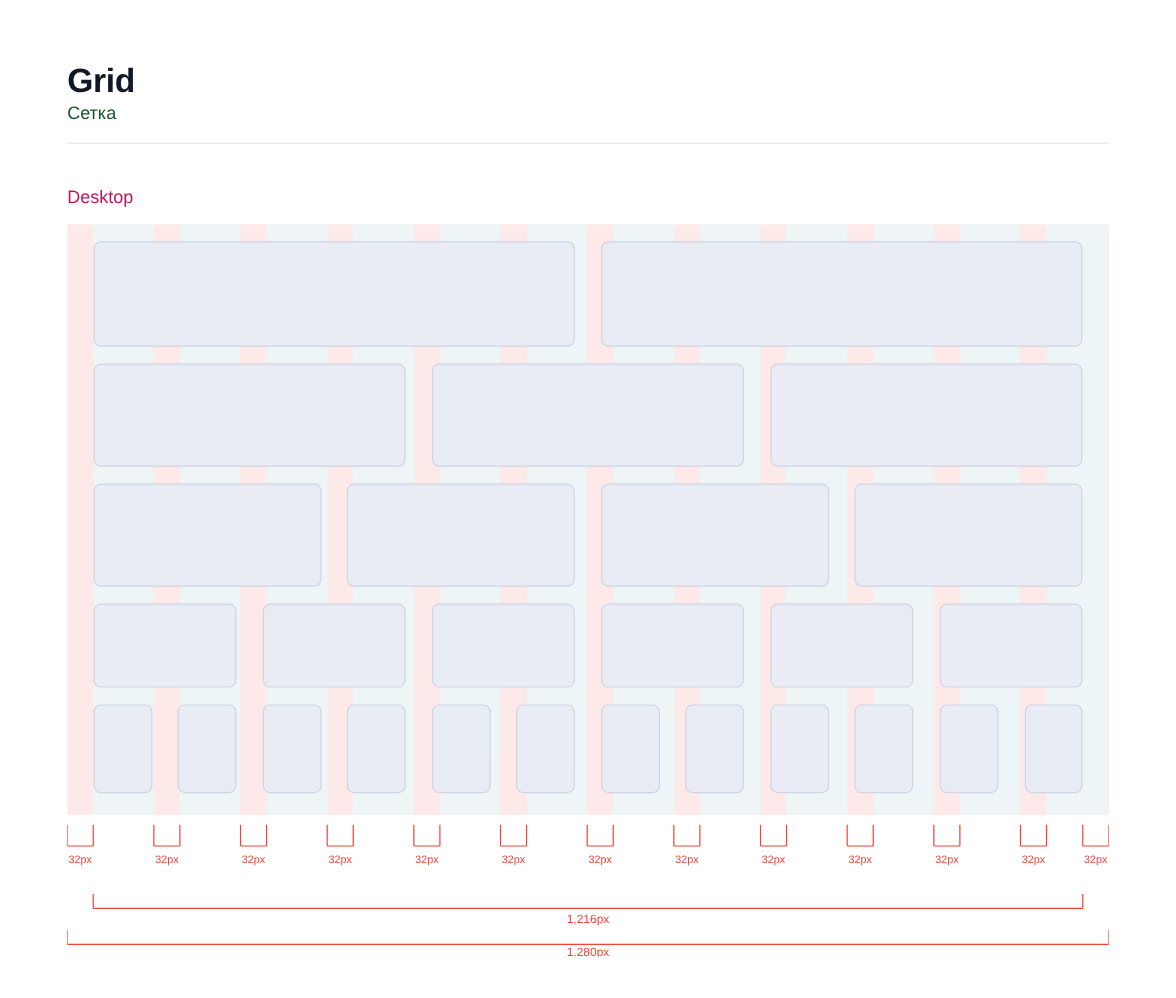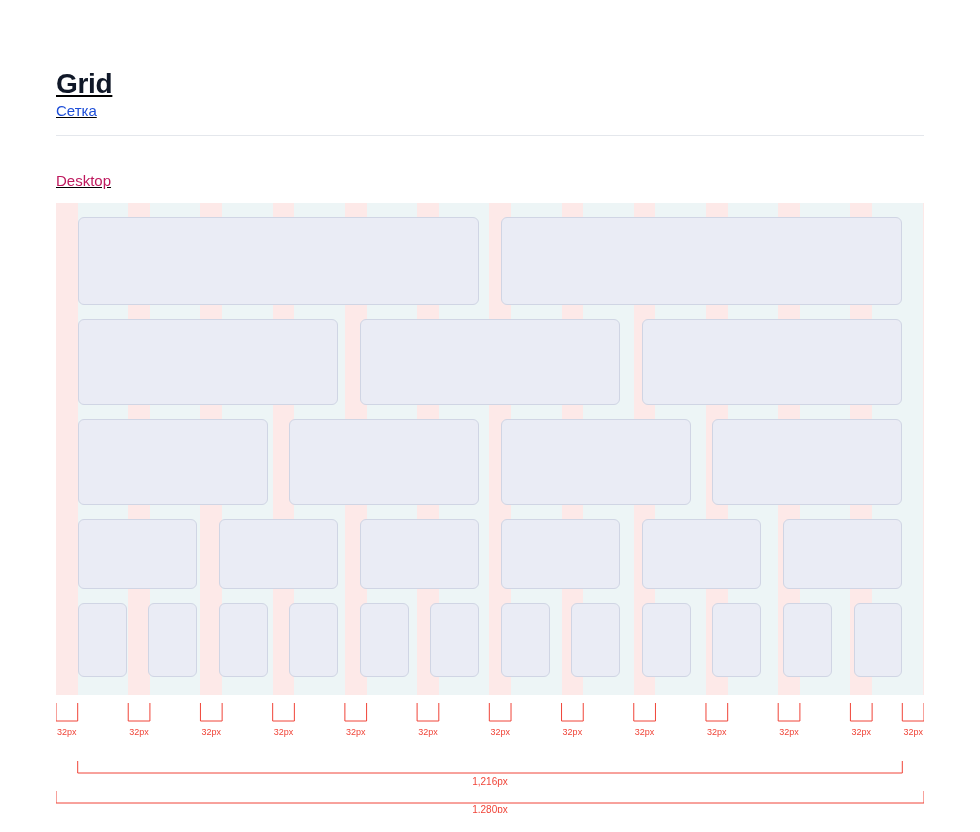--- a/index.html
+++ b/index.html
@@ -1,20 +1,20 @@
 <!DOCTYPE html>
 <html><head>
 <meta charset="utf-8">
 <style>
   * { box-sizing: border-box; margin: 0; padding: 0; }
   html, body { width: 980px; height: 832px; background: #fff; font-family: -apple-system, Helvetica, Arial, sans-serif; }
-  .page { padding: 68px 56px 20px 56px; text-decoration: underline; }
+  .page { padding: 52px 56px 20px 56px; }
 
   .title { font-size: 28px; font-weight: 700; color: #101828; letter-spacing: -0.3px; }
-  .subtitle { font-size: 15px; color: #1d4ed8; margin-top: 2px; }
+  .subtitle { font-size: 15px; color: #14532d; margin-top: 2px; }
   .hr { border: none; border-top: 1px solid #e4e7ec; margin-top: 16px; }
 
   .breakpoint-label { font-size: 15px; color: #be185d; margin-top: 36px; margin-bottom: 14px; }
 
   
   .artboard-wrap { width: 748px; }
   .artboard {
     position: relative;
     width: 868px;          
     height: 492px;

